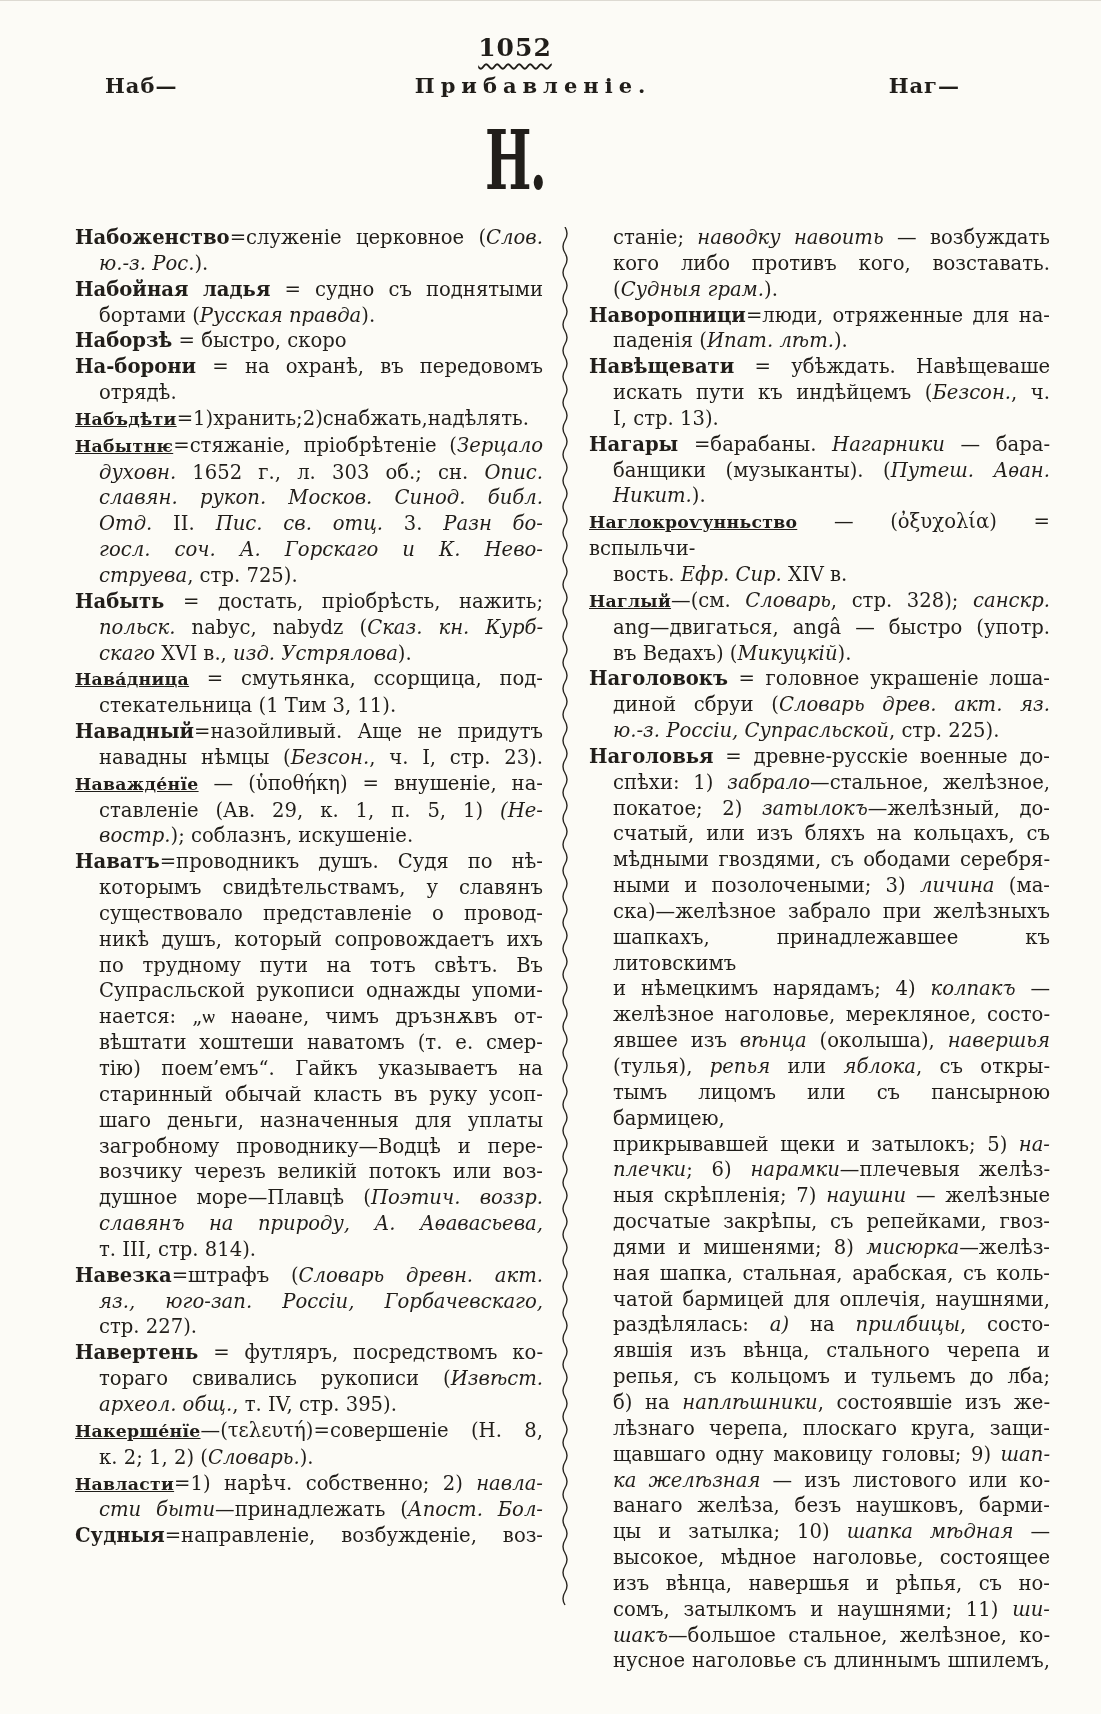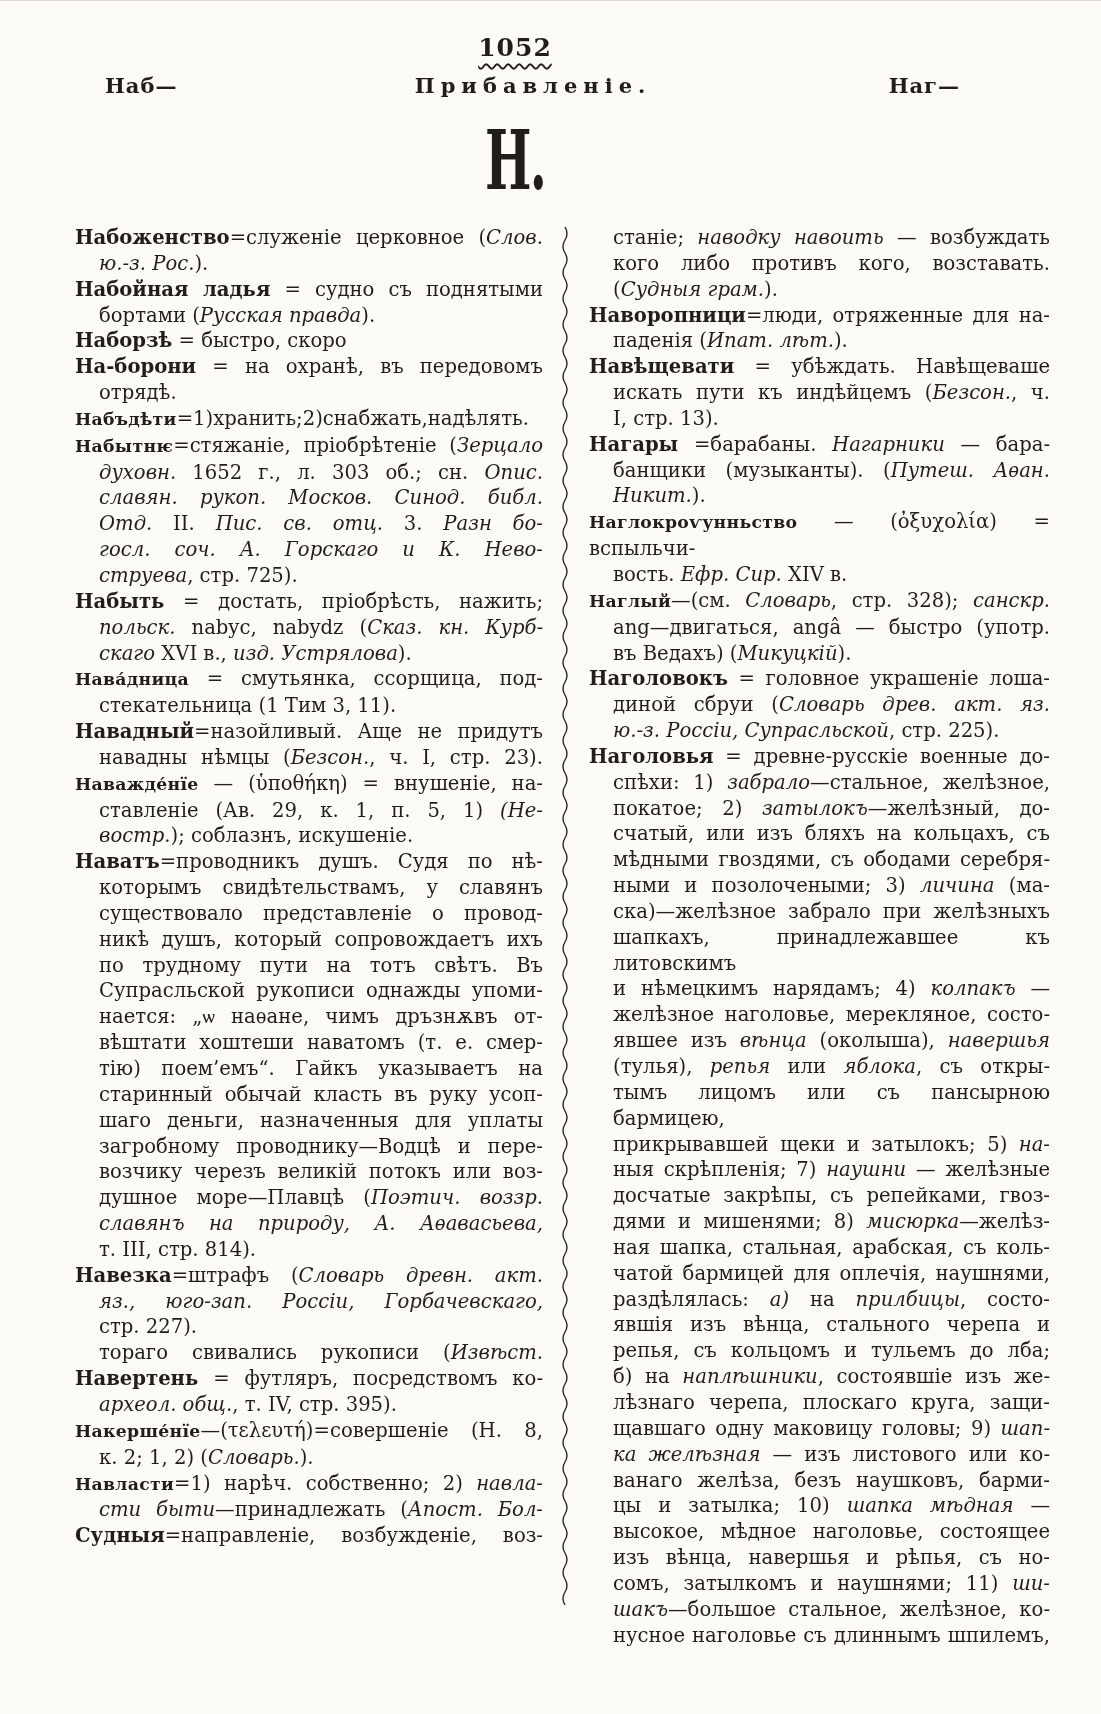--- a/index.html
+++ b/index.html
@@ -20,21 +20,21 @@
   
   .cols{position:absolute;top:224px;left:75px;width:975px;display:flex;}
   .col{width:468px;}
   .col.right{width:461px;}
   .gap{width:46px;position:relative;flex:none;}
   .gap svg{position:absolute;left:17px;top:2px;}
   .line{font-size:19.6px;line-height:25.85px;text-align:left;}
   .line.cont{padding-left:24px;}
   .line.just{text-align:justify;text-align-last:justify;}
   .seg-b{font-weight:700;}
-  .seg-cs{font-weight:700;font-size:.88em;letter-spacing:.3px;}
+  .seg-cs{font-weight:700;font-size:.88em;letter-spacing:.3px;text-decoration:underline;}
   .seg-i{font-style:italic;}
   .seg-g{font-style:normal;}
 </style>
 </head>
 <body>
 
 <div class="page">
   <div class="pageno">
     <span class="num">1052</span>
   </div>
@@ -84,22 +84,22 @@
         <div class="line cont just"><span class="seg-r">старинный обычай класть въ руку усоп-</span></div>
         <div class="line cont just"><span class="seg-r">шаго деньги, назначенныя для уплаты</span></div>
         <div class="line cont just"><span class="seg-r">загробному проводнику—Водцѣ и пере-</span></div>
         <div class="line cont just"><span class="seg-r">возчику черезъ великій потокъ или воз-</span></div>
         <div class="line cont just"><span class="seg-r">душное море—Плавцѣ (</span><span class="seg-i">Поэтич. воззр.</span></div>
         <div class="line cont just"><span class="seg-i">славянъ на природу, А. Аѳавасьева,</span></div>
         <div class="line cont"><span class="seg-r">т. III, стр. 814).</span></div>
         <div class="line first just"><span class="seg-b">Навезка</span><span class="seg-r">=штрафъ (</span><span class="seg-i">Словарь древн. акт.</span></div>
         <div class="line cont just"><span class="seg-i">яз., юго-зап. Россіи, Горбачевскаго,</span></div>
         <div class="line cont"><span class="seg-r">стр. 227).</span></div>
+        <div class="line first just"><span class="seg-b">Навертень</span><span class="seg-r"> = футляръ, посредствомъ ко-</span></div>
         <div class="line cont just"><span class="seg-r">тораго свивались рукописи (</span><span class="seg-i">Извѣст.</span></div>
-        <div class="line first just"><span class="seg-b">Навертень</span><span class="seg-r"> = футляръ, посредствомъ ко-</span></div>
         <div class="line cont"><span class="seg-i">археол. общ.</span><span class="seg-r">, т. IV, стр. 395).</span></div>
         <div class="line first just"><span class="seg-cs">Накерше́нїе</span><span class="seg-r">—(</span><span class="seg-g">τελευτή</span><span class="seg-r">)=совершеніе (Н. 8,</span></div>
         <div class="line cont"><span class="seg-r">к. 2; 1, 2) (</span><span class="seg-i">Словарь.</span><span class="seg-r">).</span></div>
         <div class="line first just"><span class="seg-cs">Навласти</span><span class="seg-r">=1) нарѣч. собственно; 2) </span><span class="seg-i">навла-</span></div>
         <div class="line cont just"><span class="seg-i">сти быти</span><span class="seg-r">—принадлежать (</span><span class="seg-i">Апост. Бол-</span></div>
         <div class="line first just"><span class="seg-b">Судныя</span><span class="seg-r">=направленіе, возбужденіе, воз-</span></div>
       </div>
     <div class="gap">
       <svg width="12" height="1380">
         <path id="divider-path" fill="none" stroke="#2a2721" stroke-width="1.4" d="M5 0 q4 6.5 0 13 q-4 6.5 0 13 q4 6.5 0 13 q-4 6.5 0 13 q4 6.5 0 13 q-4 6.5 0 13 q4 6.5 0 13 q-4 6.5 0 13 q4 6.5 0 13 q-4 6.5 0 13 q4 6.5 0 13 q-4 6.5 0 13 q4 6.5 0 13 q-4 6.5 0 13 q4 6.5 0 13 q-4 6.5 0 13 q4 6.5 0 13 q-4 6.5 0 13 q4 6.5 0 13 q-4 6.5 0 13 q4 6.5 0 13 q-4 6.5 0 13 q4 6.5 0 13 q-4 6.5 0 13 q4 6.5 0 13 q-4 6.5 0 13 q4 6.5 0 13 q-4 6.5 0 13 q4 6.5 0 13 q-4 6.5 0 13 q4 6.5 0 13 q-4 6.5 0 13 q4 6.5 0 13 q-4 6.5 0 13 q4 6.5 0 13 q-4 6.5 0 13 q4 6.5 0 13 q-4 6.5 0 13 q4 6.5 0 13 q-4 6.5 0 13 q4 6.5 0 13 q-4 6.5 0 13 q4 6.5 0 13 q-4 6.5 0 13 q4 6.5 0 13 q-4 6.5 0 13 q4 6.5 0 13 q-4 6.5 0 13 q4 6.5 0 13 q-4 6.5 0 13 q4 6.5 0 13 q-4 6.5 0 13 q4 6.5 0 13 q-4 6.5 0 13 q4 6.5 0 13 q-4 6.5 0 13 q4 6.5 0 13 q-4 6.5 0 13 q4 6.5 0 13 q-4 6.5 0 13 q4 6.5 0 13 q-4 6.5 0 13 q4 6.5 0 13 q-4 6.5 0 13 q4 6.5 0 13 q-4 6.5 0 13 q4 6.5 0 13 q-4 6.5 0 13 q4 6.5 0 13 q-4 6.5 0 13 q4 6.5 0 13 q-4 6.5 0 13 q4 6.5 0 13 q-4 6.5 0 13 q4 6.5 0 13 q-4 6.5 0 13 q4 6.5 0 13 q-4 6.5 0 13 q4 6.5 0 13 q-4 6.5 0 13 q4 6.5 0 13 q-4 6.5 0 13 q4 6.5 0 13 q-4 6.5 0 13 q4 6.5 0 13 q-4 6.5 0 13 q4 6.5 0 13 q-4 6.5 0 13 q4 6.5 0 13 q-4 6.5 0 13 q4 6.5 0 13 q-4 6.5 0 13 q4 6.5 0 13 q-4 6.5 0 13 q4 6.5 0 13 q-4 6.5 0 13 q4 6.5 0 13 q-4 6.5 0 13 q4 6.5 0 13 q-4 6.5 0 13 q4 6.5 0 13 q-4 6.5 0 13 q4 6.5 0 13 q-4 6.5 0 13 q4 6.5 0 13 q-4 6.5 0 13"></path>
@@ -132,20 +132,21 @@
         <div class="line cont just"><span class="seg-r">мѣдными гвоздями, съ ободами серебря-</span></div>
         <div class="line cont just"><span class="seg-r">ными и позолочеными; 3) </span><span class="seg-i">личина</span><span class="seg-r"> (ма-</span></div>
         <div class="line cont just"><span class="seg-r">ска)—желѣзное забрало при желѣзныхъ</span></div>
         <div class="line cont just"><span class="seg-r">шапкахъ, принадлежавшее къ литовскимъ</span></div>
         <div class="line cont just"><span class="seg-r">и нѣмецкимъ нарядамъ; 4) </span><span class="seg-i">колпакъ</span><span class="seg-r"> —</span></div>
         <div class="line cont just"><span class="seg-r">желѣзное наголовье, мерекляное, состо-</span></div>
         <div class="line cont just"><span class="seg-r">явшее изъ </span><span class="seg-i">вѣнца</span><span class="seg-r"> (околыша), </span><span class="seg-i">навершья</span></div>
         <div class="line cont just"><span class="seg-r">(тулья), </span><span class="seg-i">репья</span><span class="seg-r"> или </span><span class="seg-i">яблока</span><span class="seg-r">, съ откры-</span></div>
         <div class="line cont just"><span class="seg-r">тымъ лицомъ или съ пансырною бармицею,</span></div>
         <div class="line cont just"><span class="seg-r">прикрывавшей щеки и затылокъ; 5) </span><span class="seg-i">на-</span></div>
+        <div class="line cont just"><span class="seg-i">плечки</span><span class="seg-r">; 6) </span><span class="seg-i">нарамки</span><span class="seg-r">—плечевыя желѣз-</span></div>
         <div class="line cont just"><span class="seg-r">ныя скрѣпленія; 7) </span><span class="seg-i">наушни</span><span class="seg-r"> — желѣзные</span></div>
         <div class="line cont just"><span class="seg-r">досчатые закрѣпы, съ репейками, гвоз-</span></div>
         <div class="line cont just"><span class="seg-r">дями и мишенями; 8) </span><span class="seg-i">мисюрка</span><span class="seg-r">—желѣз-</span></div>
         <div class="line cont just"><span class="seg-r">ная шапка, стальная, арабская, съ коль-</span></div>
         <div class="line cont just"><span class="seg-r">чатой бармицей для оплечія, наушнями,</span></div>
         <div class="line cont just"><span class="seg-r">раздѣлялась: </span><span class="seg-i">а)</span><span class="seg-r"> на </span><span class="seg-i">прилбицы</span><span class="seg-r">, состо-</span></div>
         <div class="line cont just"><span class="seg-r">явшія изъ вѣнца, стального черепа и</span></div>
         <div class="line cont just"><span class="seg-r">репья, съ кольцомъ и тульемъ до лба;</span></div>
         <div class="line cont just"><span class="seg-r">б) на </span><span class="seg-i">наплѣшники</span><span class="seg-r">, состоявшіе изъ же-</span></div>
         <div class="line cont just"><span class="seg-r">лѣзнаго черепа, плоскаго круга, защи-</span></div>

